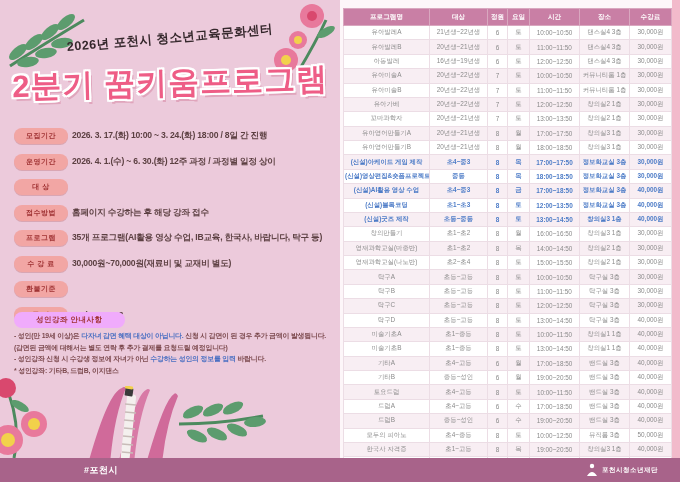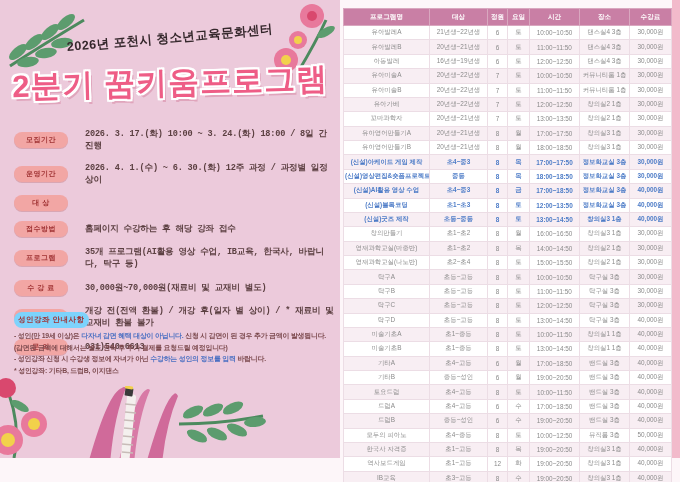--- a/index.html
+++ b/index.html
@@ -17,26 +17,26 @@
     font-size:31px; font-weight:900; color:#ee5d86; letter-spacing:1px;
     transform:rotate(-1.5deg);
     text-shadow:-2px -2px 0 #fff,2px -2px 0 #fff,-2px 2px 0 #fff,2px 2px 0 #fff,
       0 -2px 0 #fff,0 2px 0 #fff,-2px 0 0 #fff,2px 0 0 #fff,3px 4px 0 rgba(210,120,150,.45); }
 
   .info-list { position:absolute; left:14px; top:128px; width:320px; }
   .info-row { display:flex; align-items:center; margin-bottom:9.5px; }
   .badge { flex:0 0 54px; background:#f2a6a4; color:#a03334; border-radius:9px;
     font-size:7px; font-weight:bold; text-align:center; padding:3px 0;
     letter-spacing:0.5px; box-shadow:0 1px 0 rgba(160,60,60,.25); }
-  .info-text { margin-left:17px; font-size:8.6px; font-weight:bold; color:#5c4042;
-    letter-spacing:-0.2px;font-family:Liberation Mono, monospace; }
-
-  .adult-badge { position:absolute; left:14px; top:312px; background:#7dd3fc;
+  .info-text { margin-left:4px; font-size:8.6px; font-weight:bold; color:#5c4042;
+    letter-spacing:-0.2px; }
+
+  .adult-badge { position:absolute; left:14px; top:312px; background:#f0abfc;
     color:#a03334; border-radius:9px; font-size:7.5px; font-weight:bold;
-    padding:3px 4px; letter-spacing:0.5px; }
+    padding:3px 22px; letter-spacing:0.5px; }
   .notes { position:absolute; left:14px; top:330px; width:318px; }
   .note { font-size:6.9px; font-weight:bold; color:#7c4a4e; line-height:11.5px;
     letter-spacing:-0.2px; }
   .note .accent { color:#4a6fc2; }
 
   
   .deco { position:absolute; pointer-events:none; }
   .deco-leaf-tl { left:4px; top:6px; }
   .deco-flower-tr { right:2px; top:2px; }
   .deco-flower-bl { left:-6px; bottom:-4px; }
@@ -158,21 +158,20 @@
         <div class="info-row">
           <span class="badge">프로그램</span>
           <span class="info-text">35개 프로그램(AI활용 영상 수업, IB교육, 한국사, 바랍니다, 탁구 등)</span>
         </div>
         <div class="info-row">
           <span class="badge">수 강 료</span>
           <span class="info-text">30,000원~70,000원(재료비 및 교재비 별도)</span>
         </div>
         <div class="info-row">
           <span class="badge">환불기준</span>
-          <span class="info-text">개강 전(전액 환불) / 개강 후(일자 별 상이) / * 재료비 및 교재비 환불 불가</span>
         </div>
         <div class="info-row">
           <span class="badge">문    의</span>
           <span class="info-text">031)540-6613</span>
         </div>
       </div>
 
     <div class="adult-badge">성인강좌 안내사항</div>
     <div class="notes" id="notes">
         <div class="note"><span>- 성인(만 19세 이상)은 </span><span class="accent">다자녀 감면 혜택 대상이 아닙니다.</span><span> 신청 시 감면이 된 경우 추가 금액이 발생됩니다.</span></div>
@@ -491,13 +490,23 @@
             <td>수</td>
             <td>19:00~20:50</td>
             <td>창의실3 1층</td>
             <td>40,000원</td>
           </tr>
         </tbody>
     </table>
     <div class="panel-edge"></div>
   </div>
 
+  <div class="footer">
+    <div class="footer-left">#포천시</div>
+    <div class="footer-right">
+      <svg width="12" height="14" viewBox="0 0 12 14">
+        <circle cx="6" cy="3" r="2.2" fill="#fff"></circle>
+        <path d="M1 13 Q6 5 11 13 Z" fill="#fff"></path>
+      </svg>
+      <span>포천시청소년재단</span>
+    </div>
+  </div>
 </div>
 
 </body></html>

